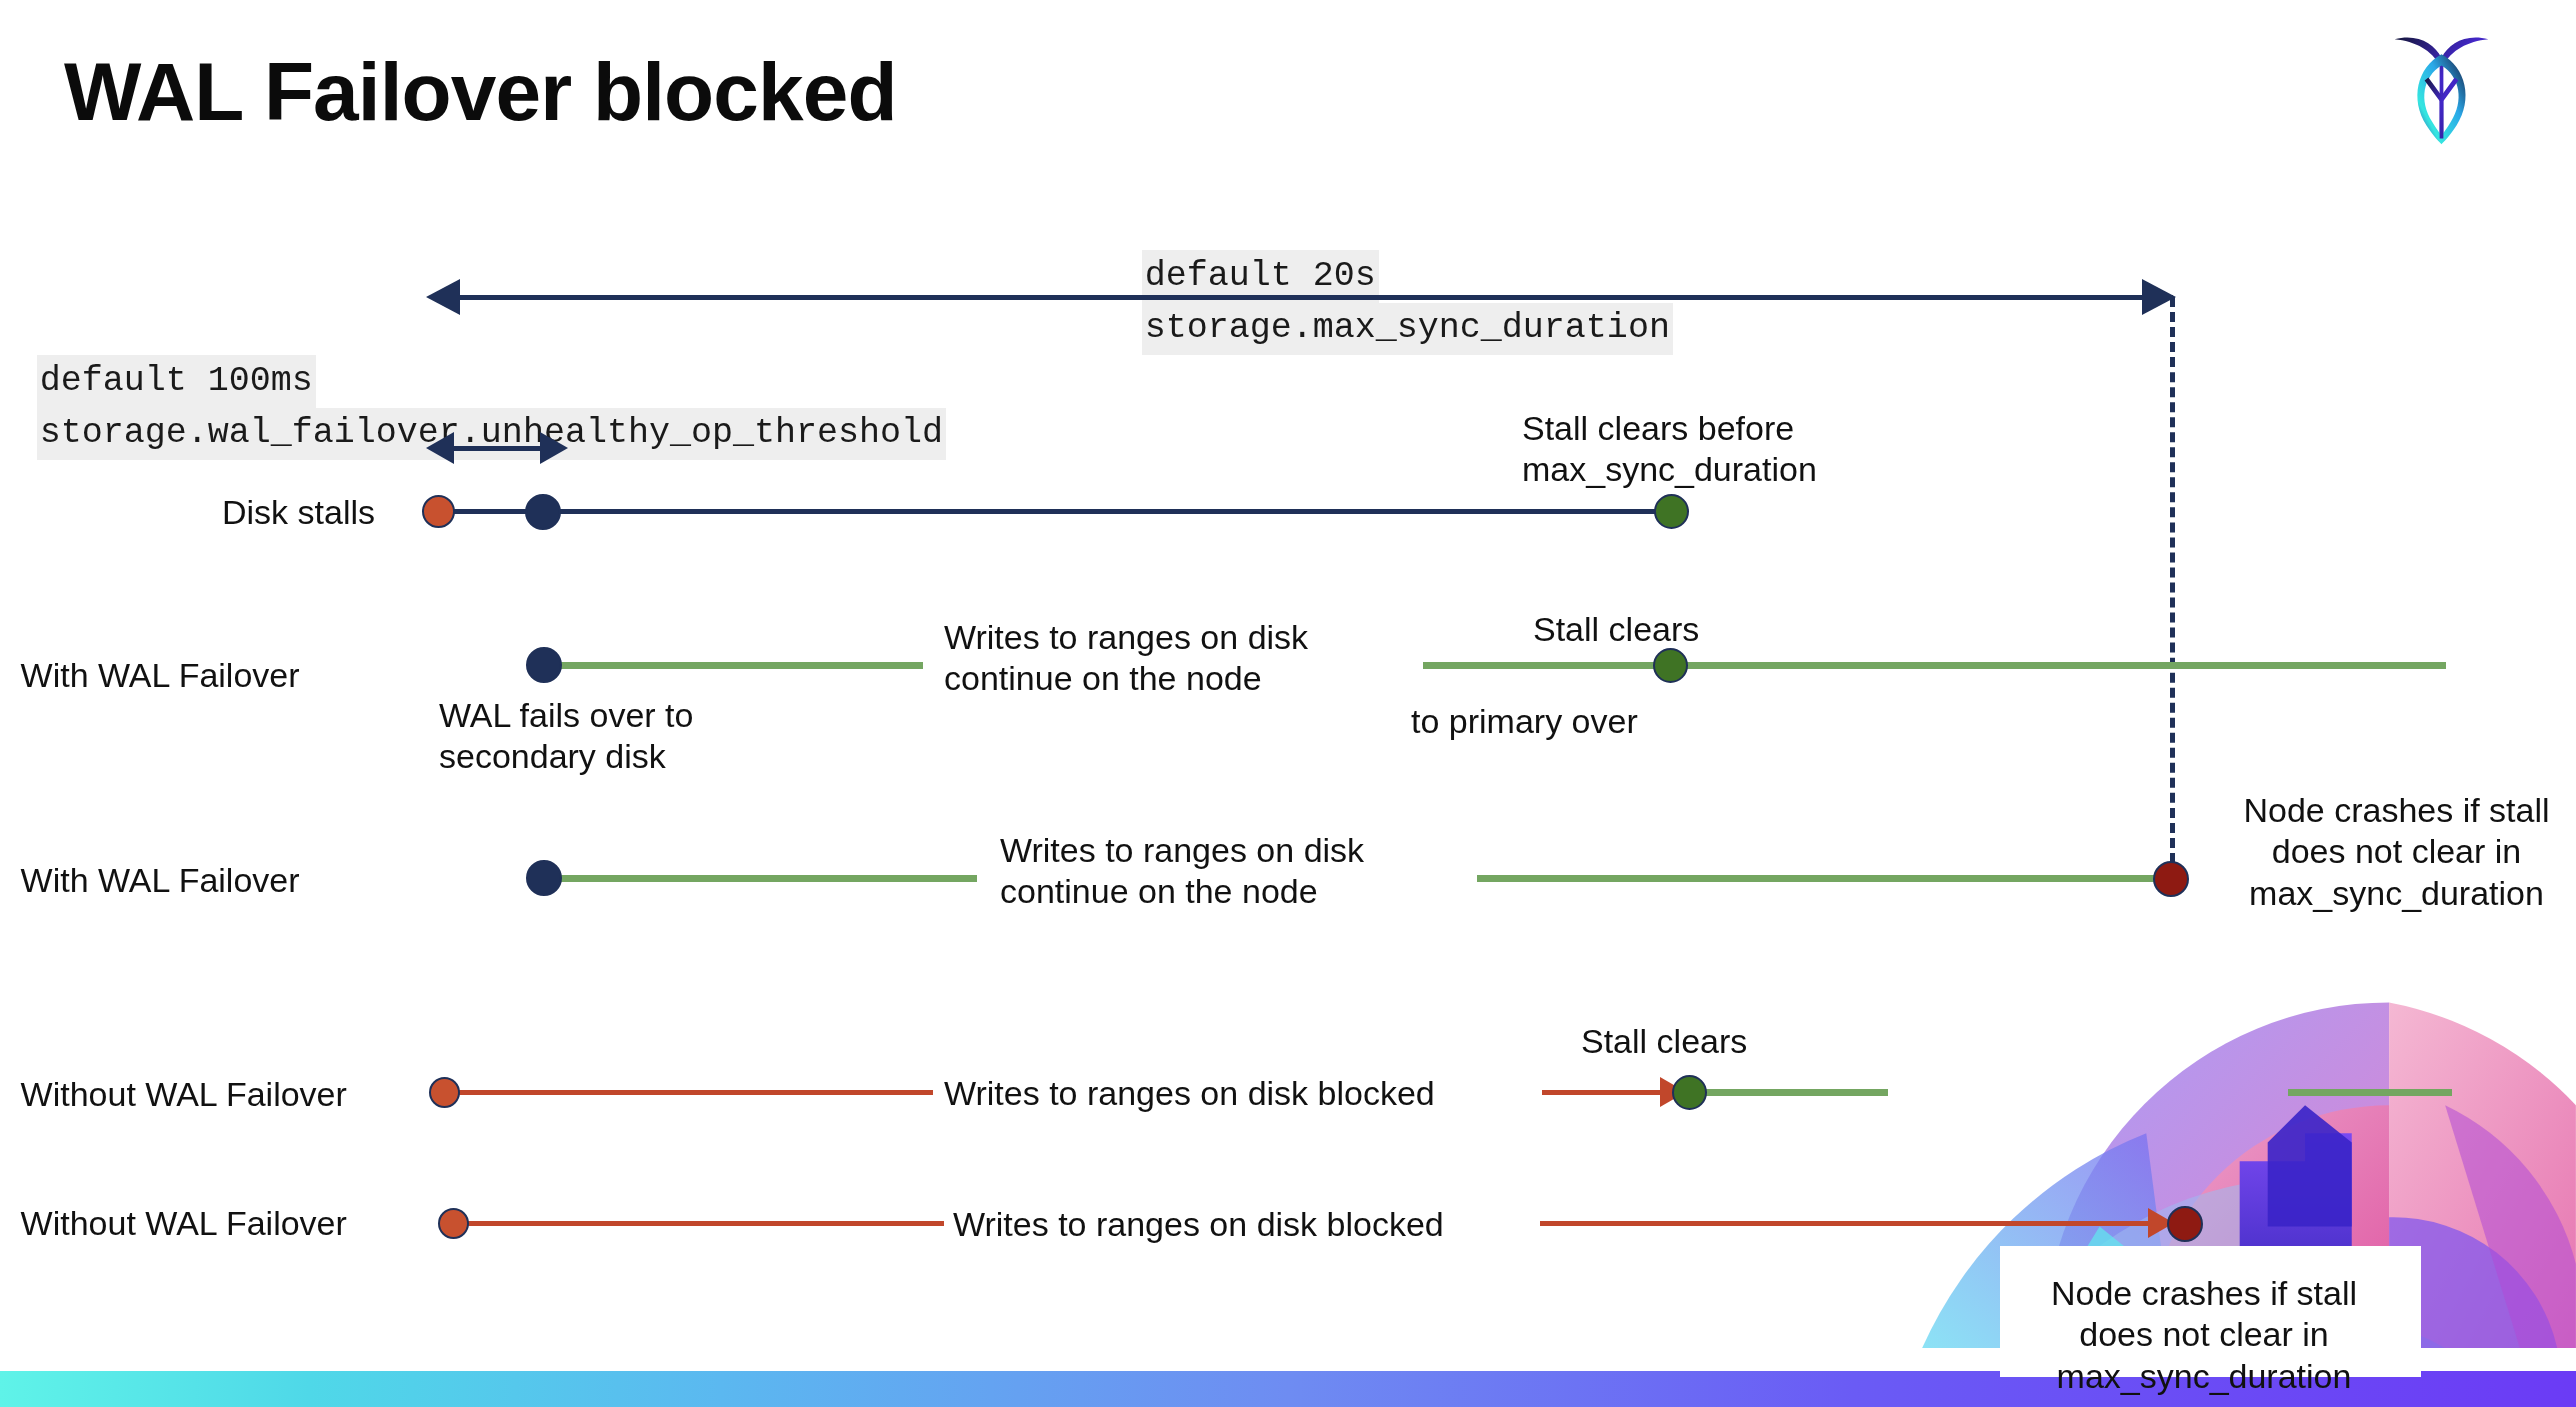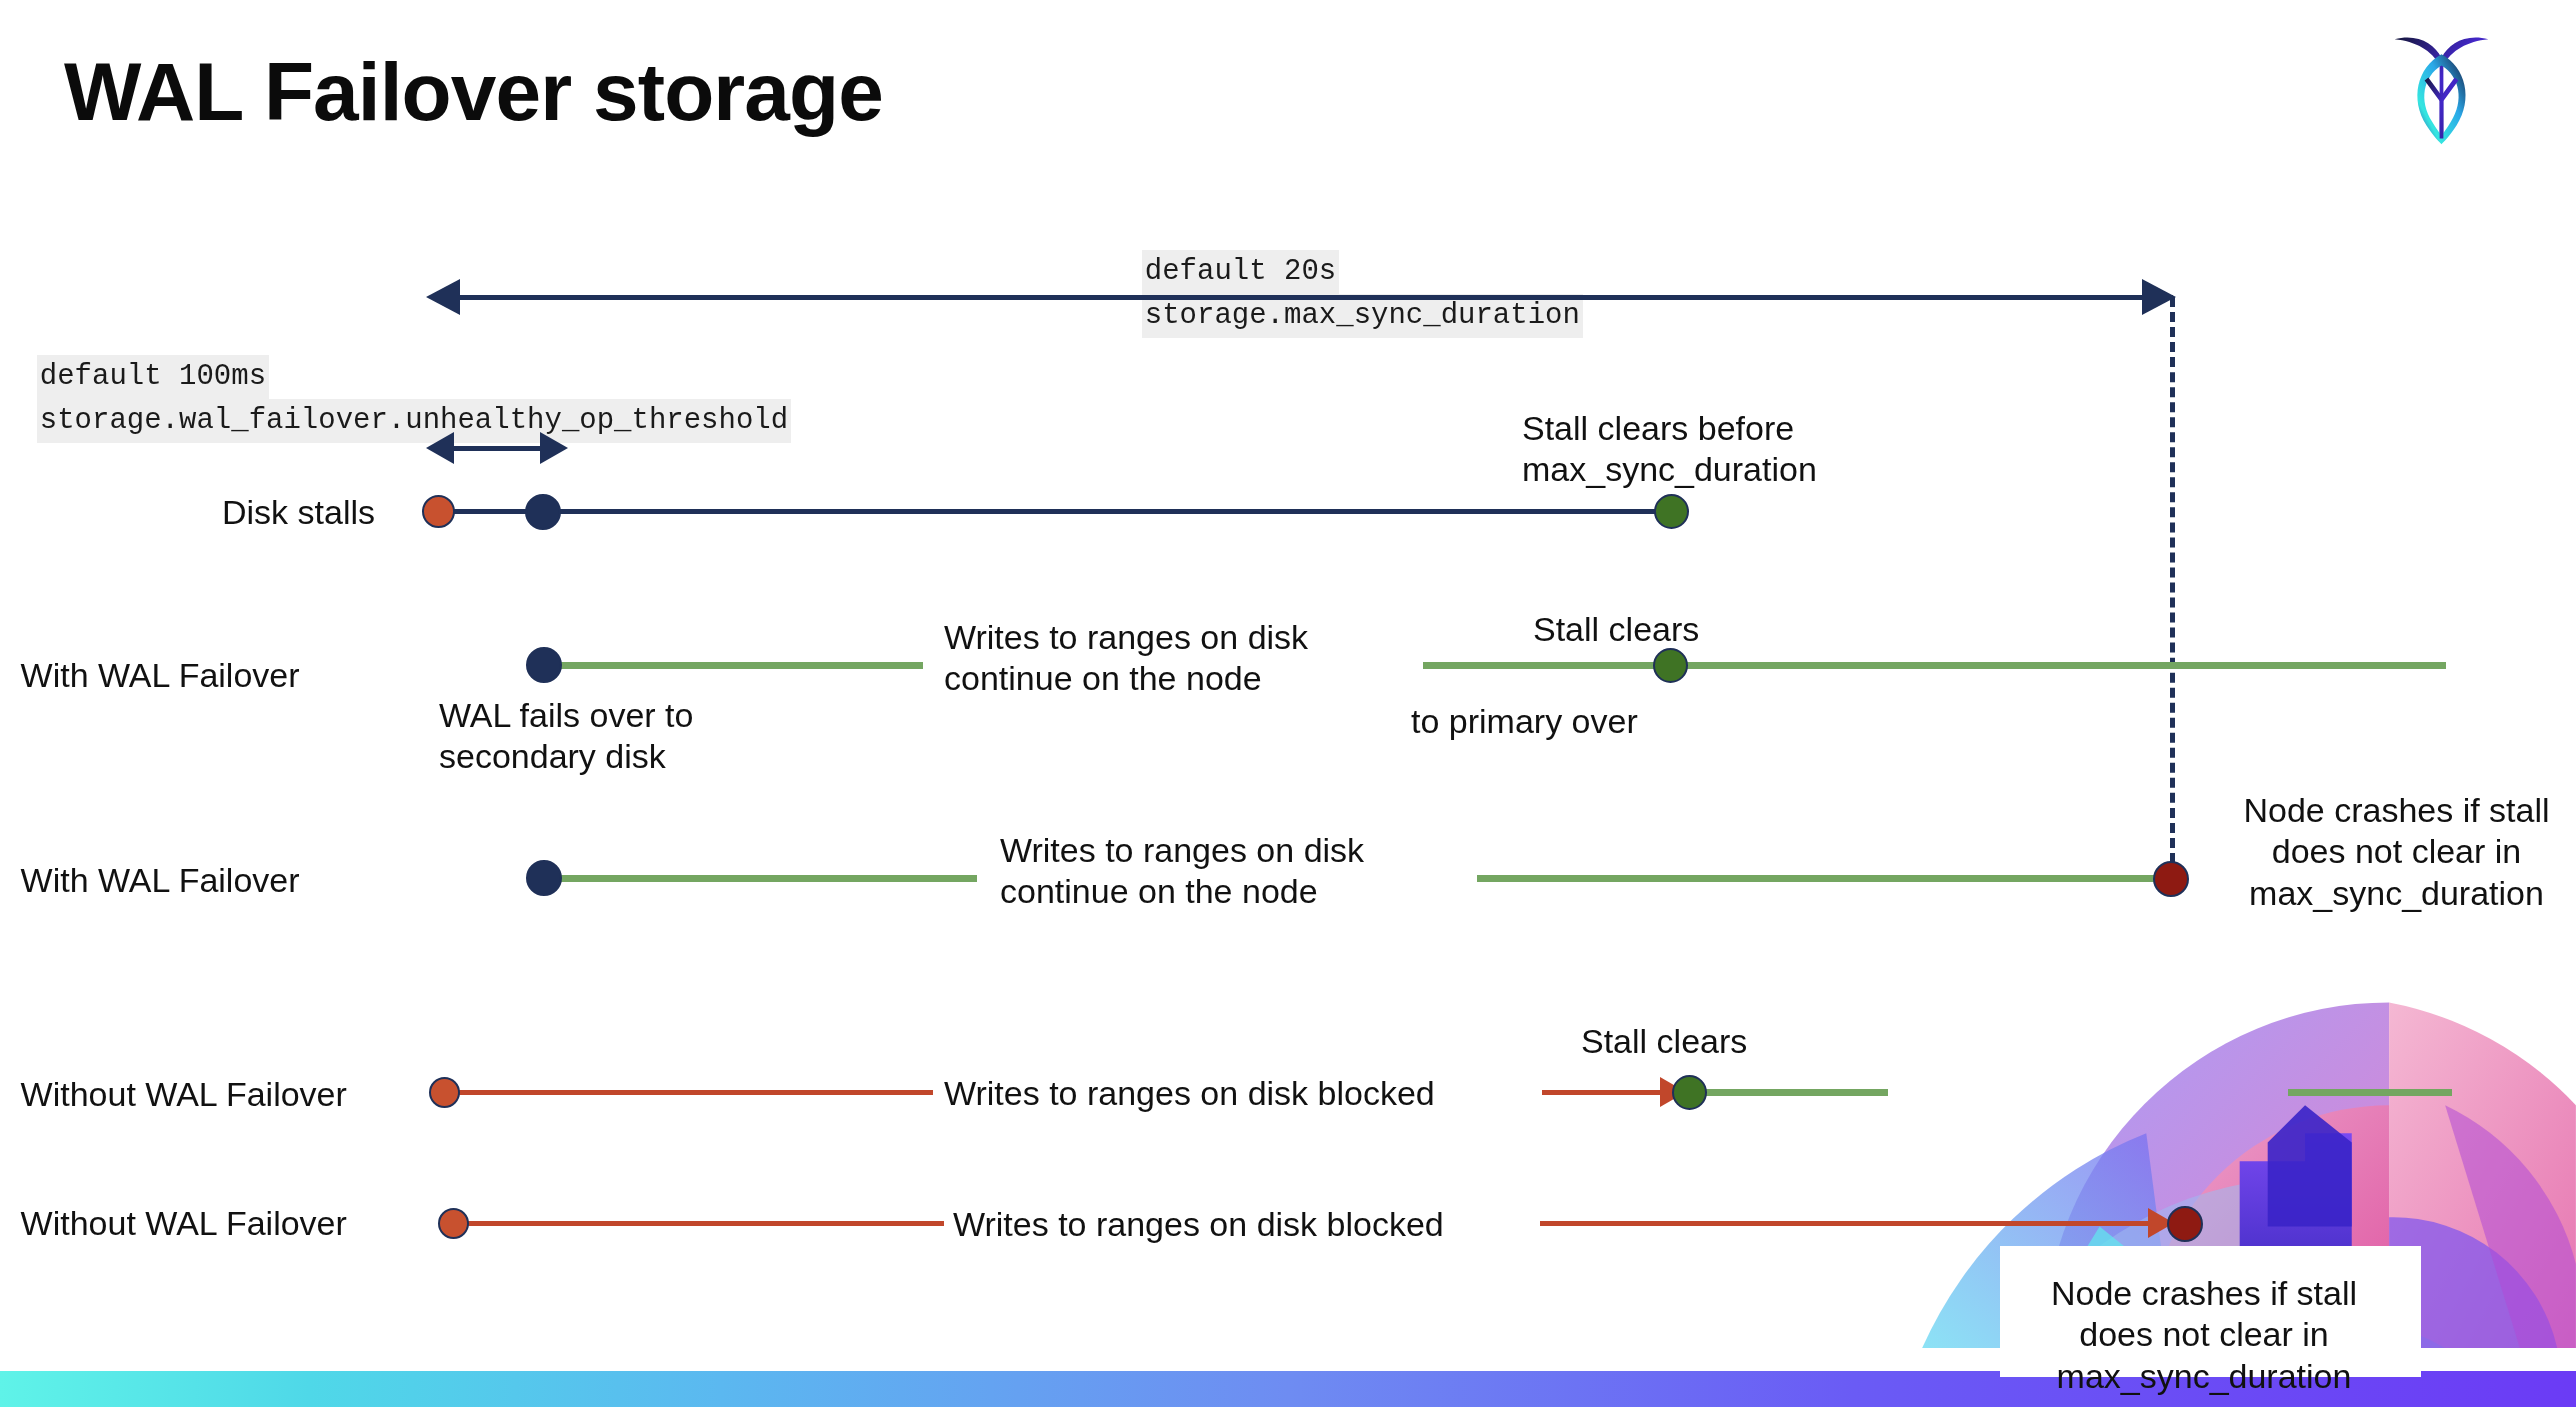--- a/index.html
+++ b/index.html
@@ -39,21 +39,21 @@
   }
   .note{
     position:absolute;font-size:34px;color:#111;line-height:1.22;
   }
   .note.center{text-align:left;}
   .note.left{text-align:center;}
 
   .code{
     position:absolute;
     font-family:"Liberation Mono","DejaVu Sans Mono",monospace;
-    font-size:29px;color:#1a1a1a;line-height:1.45;
+    font-size:35px;color:#1a1a1a;line-height:1.45;
     white-space:nowrap;
   }
   .code span{background:#eeeeee;padding:0.9px 2.8px;display:inline-block;}
 
   
   .hline{position:absolute;height:4.7px;}
   .hline.navy{background:#1f3058;}
   .hline.green{background:#74A661;height:6.5px;}
   .hline.red{background:#C1472B;height:4.7px;}
 
@@ -77,21 +77,21 @@
   .ah.right-navy{border-top:18.7px solid transparent;border-bottom:18.7px solid transparent;border-left:34px solid #1f3058;}
   .ah.left-navy-sm{border-top:16px solid transparent;border-bottom:16px solid transparent;border-right:28px solid #1f3058;}
   .ah.right-navy-sm{border-top:16px solid transparent;border-bottom:16px solid transparent;border-left:28px solid #1f3058;}
   .ah.right-red{border-top:15px solid transparent;border-bottom:15px solid transparent;border-left:26px solid #C1472B;}
 </style>
 </head>
 <body>
 
 <div class="slide">
 
-  <div class="title">WAL Failover storage</div>
+  <div class="title">WAL Failover blocked</div>
 
   <div class="logo">
     <svg viewBox="0 0 112 128" width="105" height="120" xmlns="http://www.w3.org/2000/svg">
       <defs>
         <linearGradient id="lg1" x1="0" y1="0" x2="1" y2="1">
           <stop offset="0%" stop-color="#15173a"></stop>
           <stop offset="45%" stop-color="#4327c8"></stop>
           <stop offset="100%" stop-color="#2b1f8f"></stop>
         </linearGradient>
         <linearGradient id="lg2" x1="1" y1="0" x2="0" y2="1">

